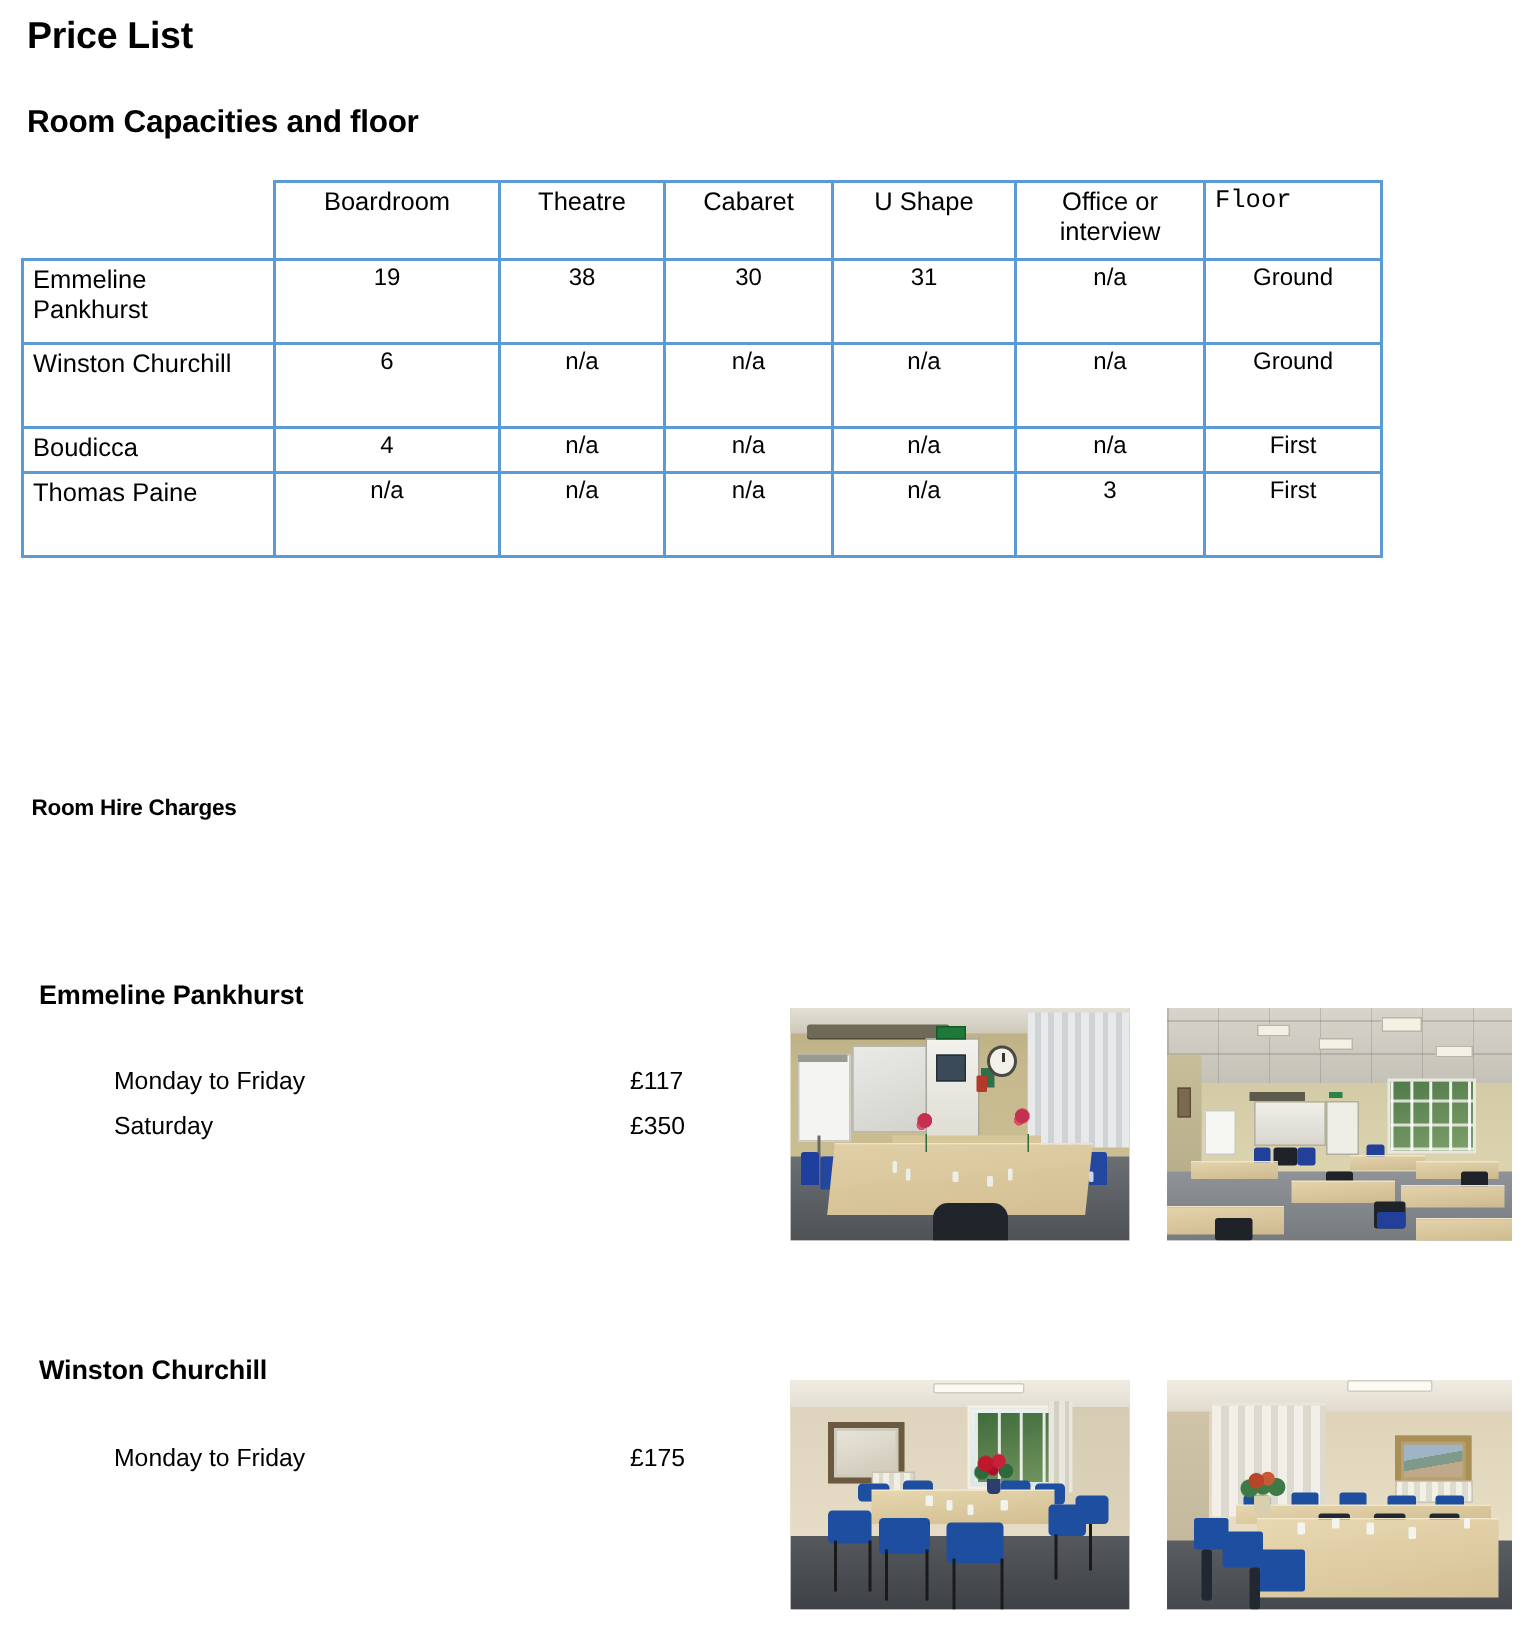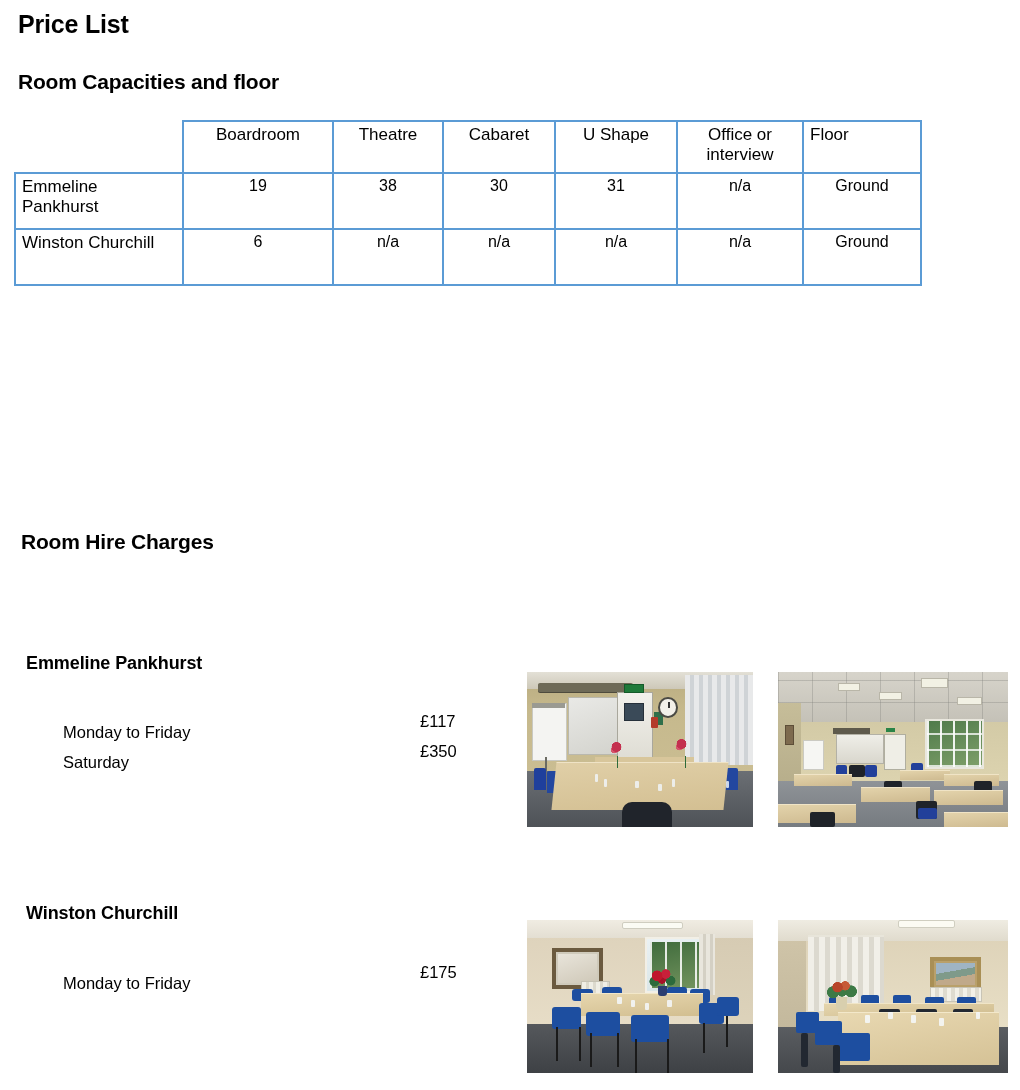--- a/index.html
+++ b/index.html
@@ -31,21 +31,21 @@
     left: 18px;
     top: 70px;
     font-size: 21px;
     font-weight: bold;
     letter-spacing: -0.2px;
   }
   .section-title-charges {
     position: absolute;
     left: 21px;
     top: 530px;
-    font-size: 21px;
+    font-size: 15px;
     font-weight: bold;
     letter-spacing: -0.2px;
   }
 
   
   .cap-table-wrap {
     position: absolute;
     left: 14px;
     top: 120px;
     width: 906px;
@@ -79,20 +79,21 @@
     background: transparent;
   }
   th.col-head {
     font-weight: bold;
     text-align: center;
     font-size: 17px;
     height: 44px;
   }
   th.col-head.head-left {
     text-align: left;
+    font-family: Liberation Mono, monospace;
   }
   td.row-head {
     font-weight: bold;
     text-align: left;
     font-size: 17px;
   }
   td.num-cell {
     text-align: center;
     font-weight: bold;
   }
@@ -107,21 +108,21 @@
   
   tr.r-tall td { height: 48px; }
   tr.r-short td { height: 22px; }
   .charge-room-name {
     position: absolute;
     font-size: 18px;
     font-weight: bold;
     letter-spacing: -0.1px;
   }
   .charge-row { position: absolute; font-size: 16.5px; }
-  .charge-label { position: absolute; left: 63px; white-space: nowrap; margin-top: 11px; }
+  .charge-label { position: absolute; left: 76px; white-space: nowrap; }
   .charge-price { position: absolute; left: 420px; white-space: nowrap; }
 
   
   .photo {
     position: absolute;
     overflow: hidden;
     background: #cfc9b4;
   }
   .photo > .scene { position: absolute; inset: 0; }
   .pc { position: absolute; }
@@ -286,20 +287,38 @@
         <td class="floor-cell">Ground</td>
       </tr>
       <tr class="r-tall">
         <td class="row-head">Winston Churchill</td>
         <td class="num-cell">6</td>
         <td class="na-cell">n/a</td>
         <td class="na-cell">n/a</td>
         <td class="na-cell">n/a</td>
         <td class="na-cell">n/a</td>
         <td class="floor-cell">Ground</td>
+      </tr>
+      <tr class="r-short">
+        <td class="row-head">Boudicca</td>
+        <td class="num-cell">4</td>
+        <td class="na-cell">n/a</td>
+        <td class="na-cell">n/a</td>
+        <td class="na-cell">n/a</td>
+        <td class="na-cell">n/a</td>
+        <td class="floor-cell">First</td>
+      </tr>
+      <tr class="r-tall">
+        <td class="row-head">Thomas Paine</td>
+        <td class="na-cell">n/a</td>
+        <td class="na-cell">n/a</td>
+        <td class="na-cell">n/a</td>
+        <td class="na-cell">n/a</td>
+        <td class="num-cell">3</td>
+        <td class="floor-cell">First</td>
       </tr>
     </tbody>
   </table>
 </div>
 
 <div class="section-title-charges">Room Hire Charges</div>
 
 <div class="charge-room-name" style="left:26px; top:653px;">Emmeline Pankhurst</div>
 
 <div class="charge-row" style="left:0; top:712px;">

